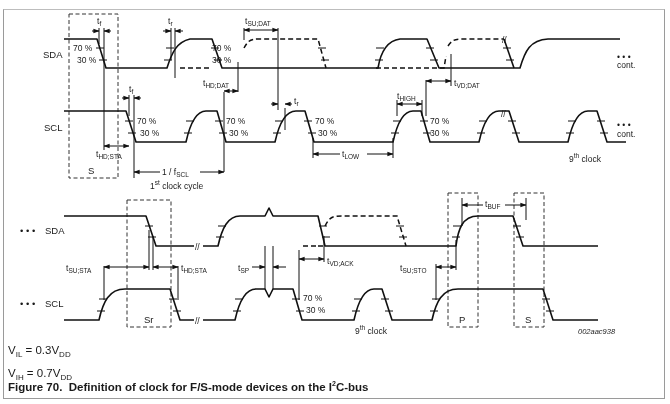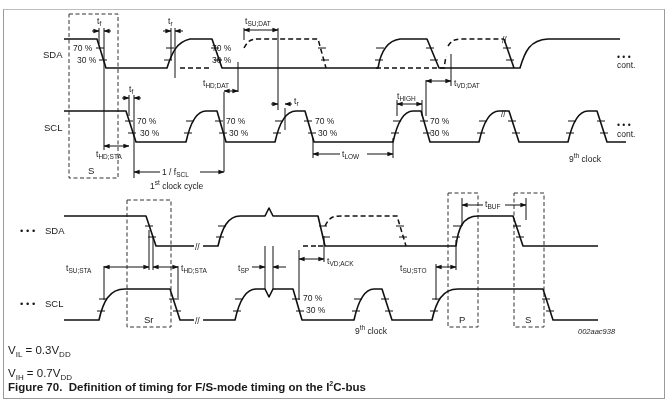--- a/index.html
+++ b/index.html
@@ -297,14 +297,14 @@
 
 <div class="vlev" style="top:344px;">
   <span>V</span><sub>IL</sub><span> = 0.3V</span><sub>DD</sub>
 </div>
 <div class="vlev" style="top:367px;">
   <span>V</span><sub>IH</sub><span> = 0.7V</span><sub>DD</sub>
 </div>
 
 <div class="caption">
   <span>Figure 70.</span>&nbsp;
-  <span><span>Definition of timing for F/S-mode timing on the I</span><sup>2</sup><span>C-bus</span></span>
+  <span><span>Definition of clock for F/S-mode devices on the I</span><sup>2</sup><span>C-bus</span></span>
 </div>
 
 </body></html>

